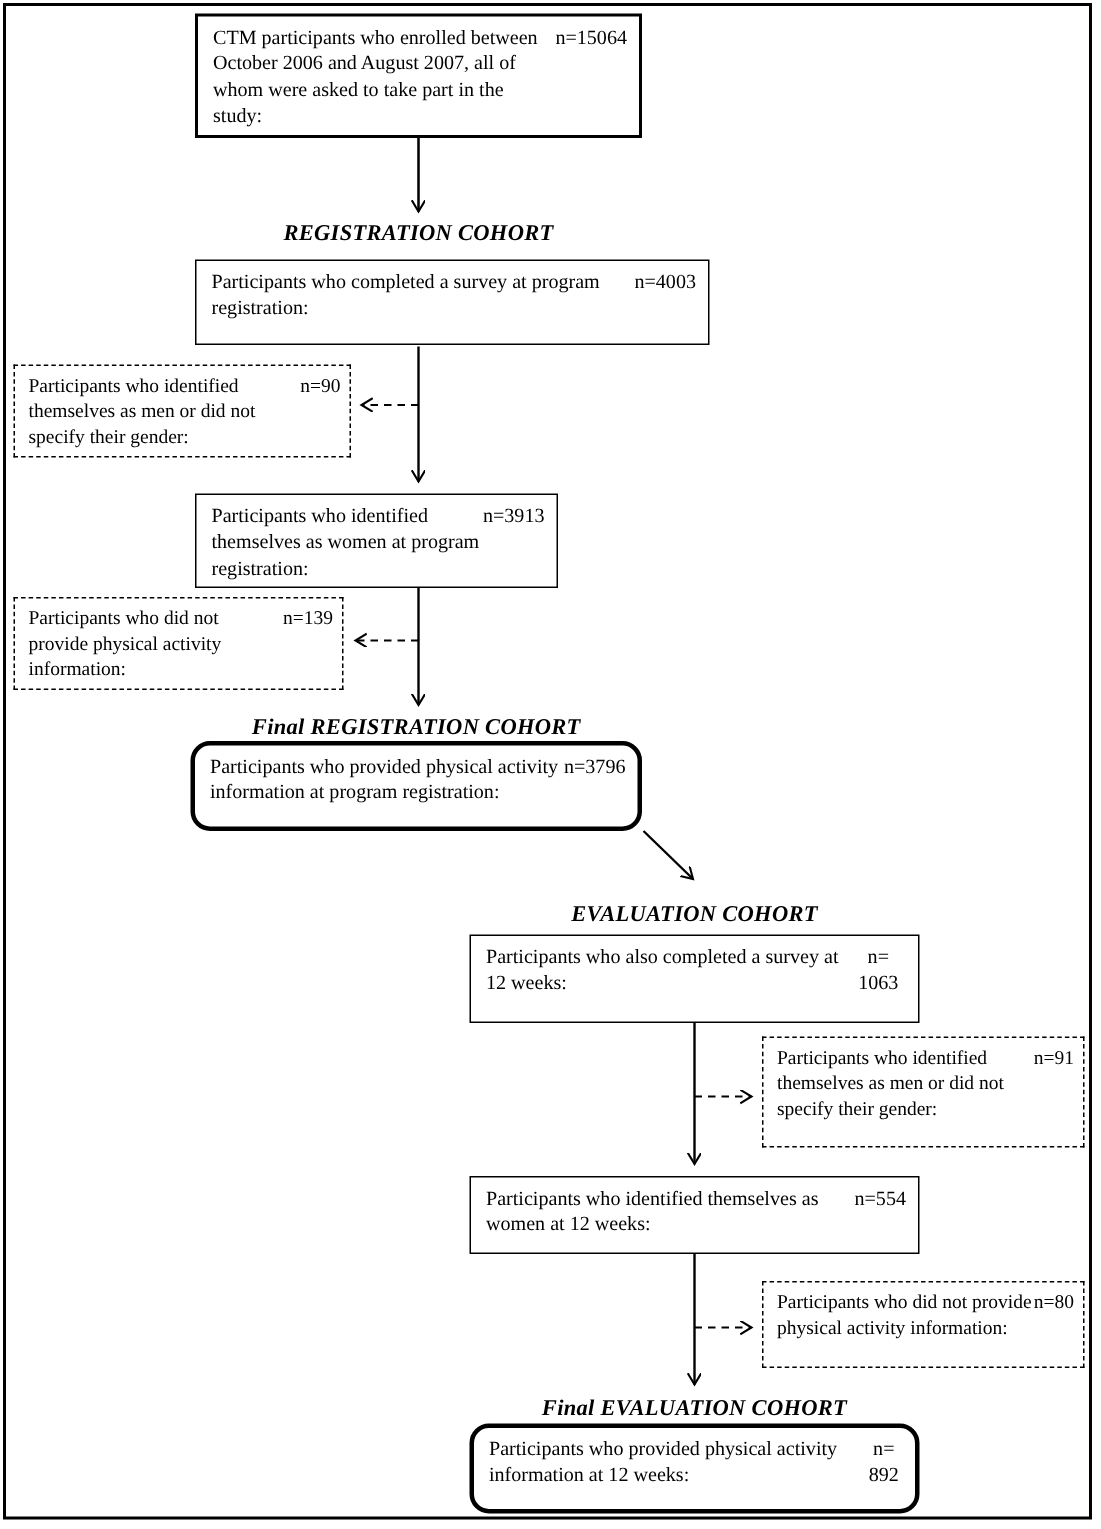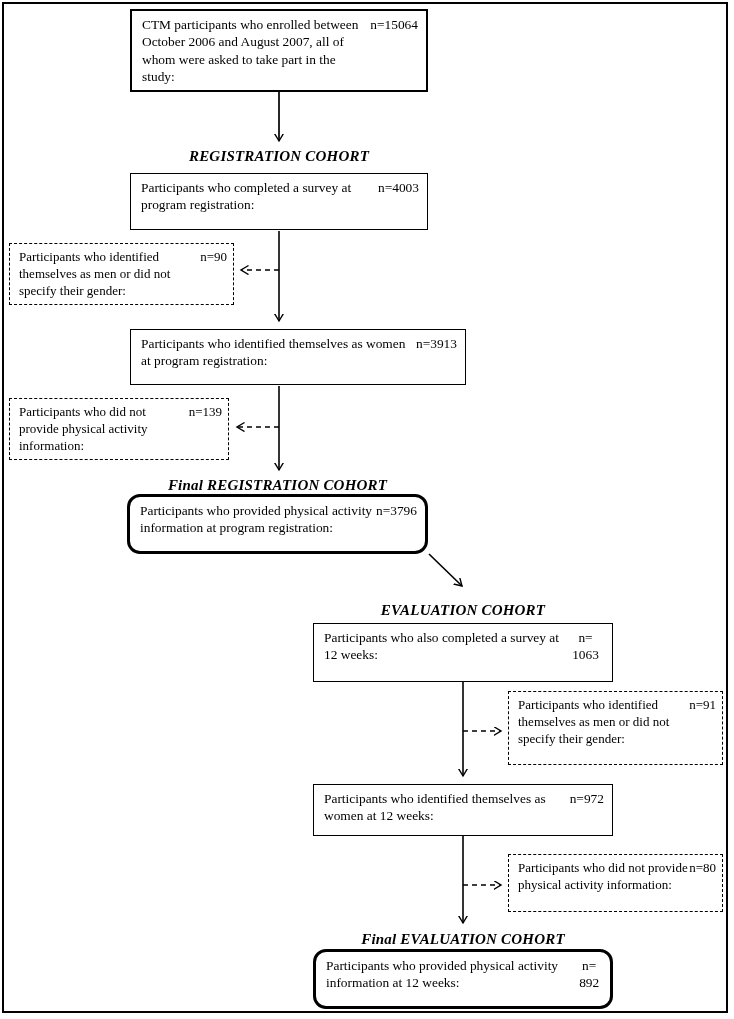--- a/index.html
+++ b/index.html
@@ -78,31 +78,31 @@
     <line x1="463" y1="885" x2="501" y2="885" stroke="#000000" stroke-width="1.3" stroke-dasharray="5,4" marker-end="url(#ah)"></line>
   </svg>
 
   <div class="fbox heavy" style="left:130px; top:9px; width:298px; min-height:78px;">
     <span class="body">CTM participants who enrolled between October 2006 and August 2007, all of whom were asked to take part in the study:</span>
     <span class="nval">n=15064</span>
   </div>
 
   <div class="cohort-label" style="left:130px; top:148px; width:298px;">REGISTRATION COHORT</div>
 
-  <div class="fbox" style="left:130px; top:173px; width:298px; min-height:57px;">
+  <div class="fbox" style="left:130px; top:173px; width:343px; min-height:57px;">
     <span class="body">Participants who completed a survey at program registration:</span>
     <span class="nval">n=4003</span>
   </div>
 
   <div class="fbox dashed" style="left:9px; top:243px; width:225px; min-height:57px;">
     <span class="body">Participants who identified themselves as men or did not specify their gender:</span>
     <span class="nval">n=90</span>
   </div>
 
-  <div class="fbox" style="left:130px; top:329px; width:336px; min-height:56px;">
+  <div class="fbox" style="left:130px; top:329px; width:242px; min-height:56px;">
     <span class="body">Participants who identified themselves as women at program registration:</span>
     <span class="nval">n=3913</span>
   </div>
 
   <div class="fbox dashed" style="left:9px; top:398px; width:220px; min-height:57px;">
     <span class="body">Participants who did not provide physical activity information:</span>
     <span class="nval">n=139</span>
   </div>
 
   <div class="cohort-label" style="left:127px; top:477px; width:301px;">Final REGISTRATION COHORT</div>
@@ -119,21 +119,21 @@
     <span class="nval">n= 1063</span>
   </div>
 
   <div class="fbox dashed" style="left:508px; top:691px; width:215px; min-height:74px;">
     <span class="body">Participants who identified themselves as men or did not specify their gender:</span>
     <span class="nval">n=91</span>
   </div>
 
   <div class="fbox" style="left:313px; top:784px; width:300px; min-height:52px;">
     <span class="body">Participants who identified themselves as women at 12 weeks:</span>
-    <span class="nval">n=972</span>
+    <span class="nval">n=554</span>
   </div>
 
   <div class="fbox dashed" style="left:508px; top:854px; width:215px; min-height:58px;">
     <span class="body">Participants who did not provide physical activity information:</span>
     <span class="nval">n=80</span>
   </div>
 
   <div class="cohort-label" style="left:313px; top:931px; width:300px;">Final EVALUATION COHORT</div>
 
   <div class="fbox bold" style="left:313px; top:949px; width:300px; min-height:60px;">

